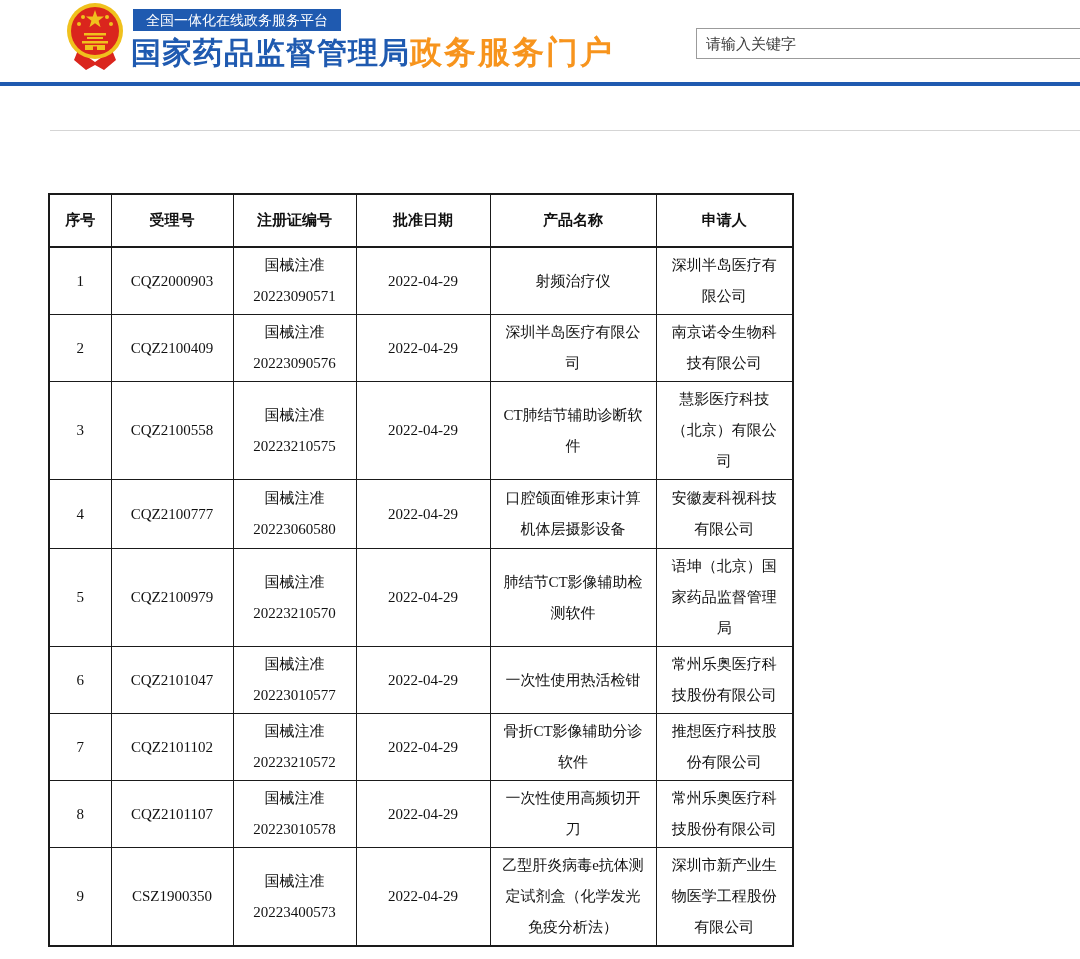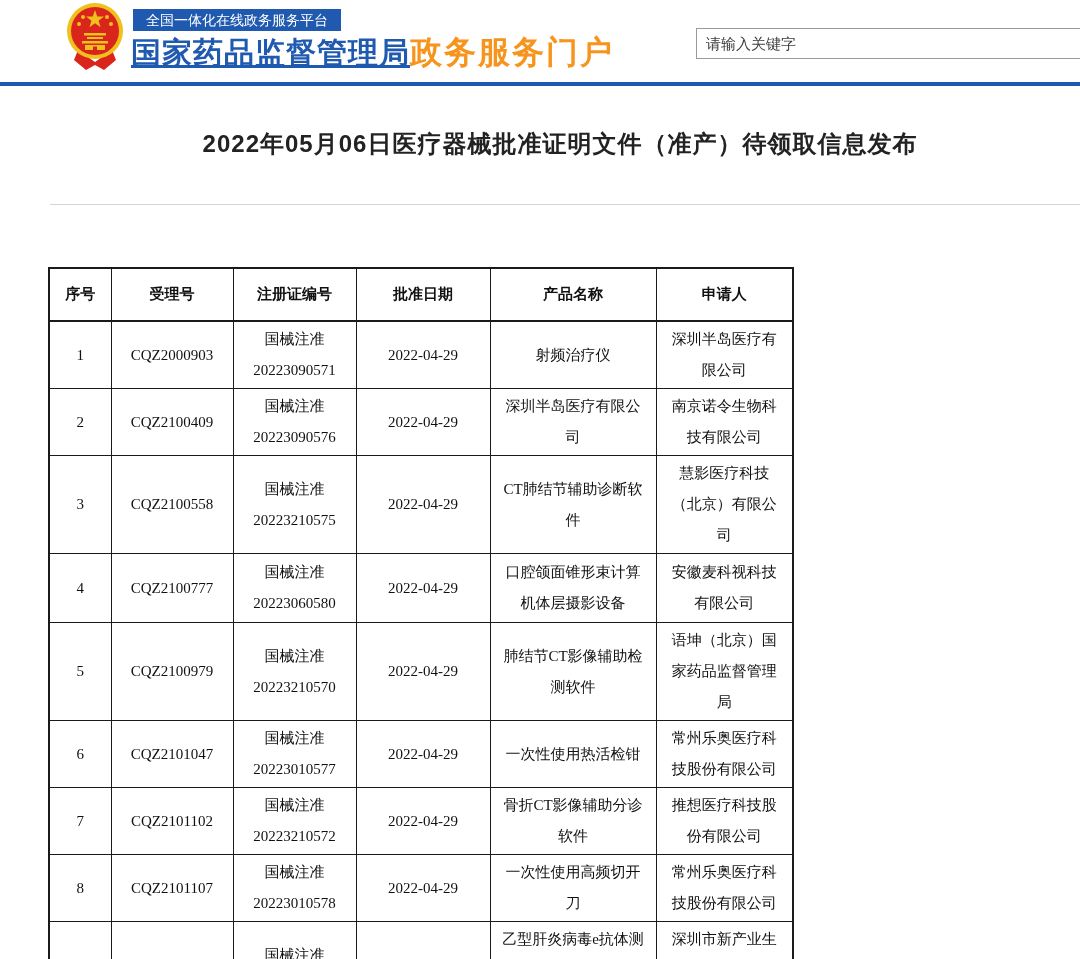--- a/index.html
+++ b/index.html
@@ -10,21 +10,21 @@
   }
   
   .site-header{position:relative;height:82px;background:#ffffff;}
   .emblem{position:absolute;left:64px;top:2px;width:62px;height:68px;}
   .platform-badge{
     position:absolute;left:133px;top:9px;
     display:inline-block;background:var(--brand-blue,#1f5ab0);
     color:#fff;font-size:14px;line-height:20px;padding:1px 13px;
   }
   .logo-line{position:absolute;left:131px;top:31px;white-space:nowrap;}
-  .org-name{font-size:30px;font-weight:bold;color:var(--brand-blue,#1f5ab0);letter-spacing:1px;text-decoration:underline;}
+  .org-name{font-size:30px;font-weight:bold;color:var(--brand-blue,#1f5ab0);letter-spacing:1px;}
   .portal-name{font-size:32px;font-weight:bold;color:var(--brand-orange,#f7941d);letter-spacing:2px;}
   .search-input{
     position:absolute;left:696px;top:28px;width:420px;height:31px;
     border:1px solid #9b9b9b;box-sizing:border-box;
     font-size:15px;padding:0 9px;color:#222;outline:none;background:#fff;
     font-family:"Liberation Sans", sans-serif;
   }
   .search-input::placeholder{color:#3c3c3c;opacity:1;}
   .blue-divider{height:4px;background:var(--brand-blue,#1f5ab0);}
   
@@ -97,21 +97,20 @@
       <span class="logo-line">
         <span class="org-name">国家药品监督管理局</span><span class="portal-name">政务服务门户</span>
       </span>
     </a>
     <input class="search-input" type="text" placeholder="请输入关键字" style="">
   </header>
 
   <div class="blue-divider"></div>
 
   <main class="content">
-    <h1 class="page-title">2022年05月06日医疗器械批准证明文件（准产）待领取信息发布</h1>
     <hr class="thin-rule">
 
     <table class="approval">
       <colgroup>
         <col style="width:62px">
           <col style="width:122px">
           <col style="width:123px">
         <col style="width:134px">
           <col style="width:166px">
           <col style="width:137px">

